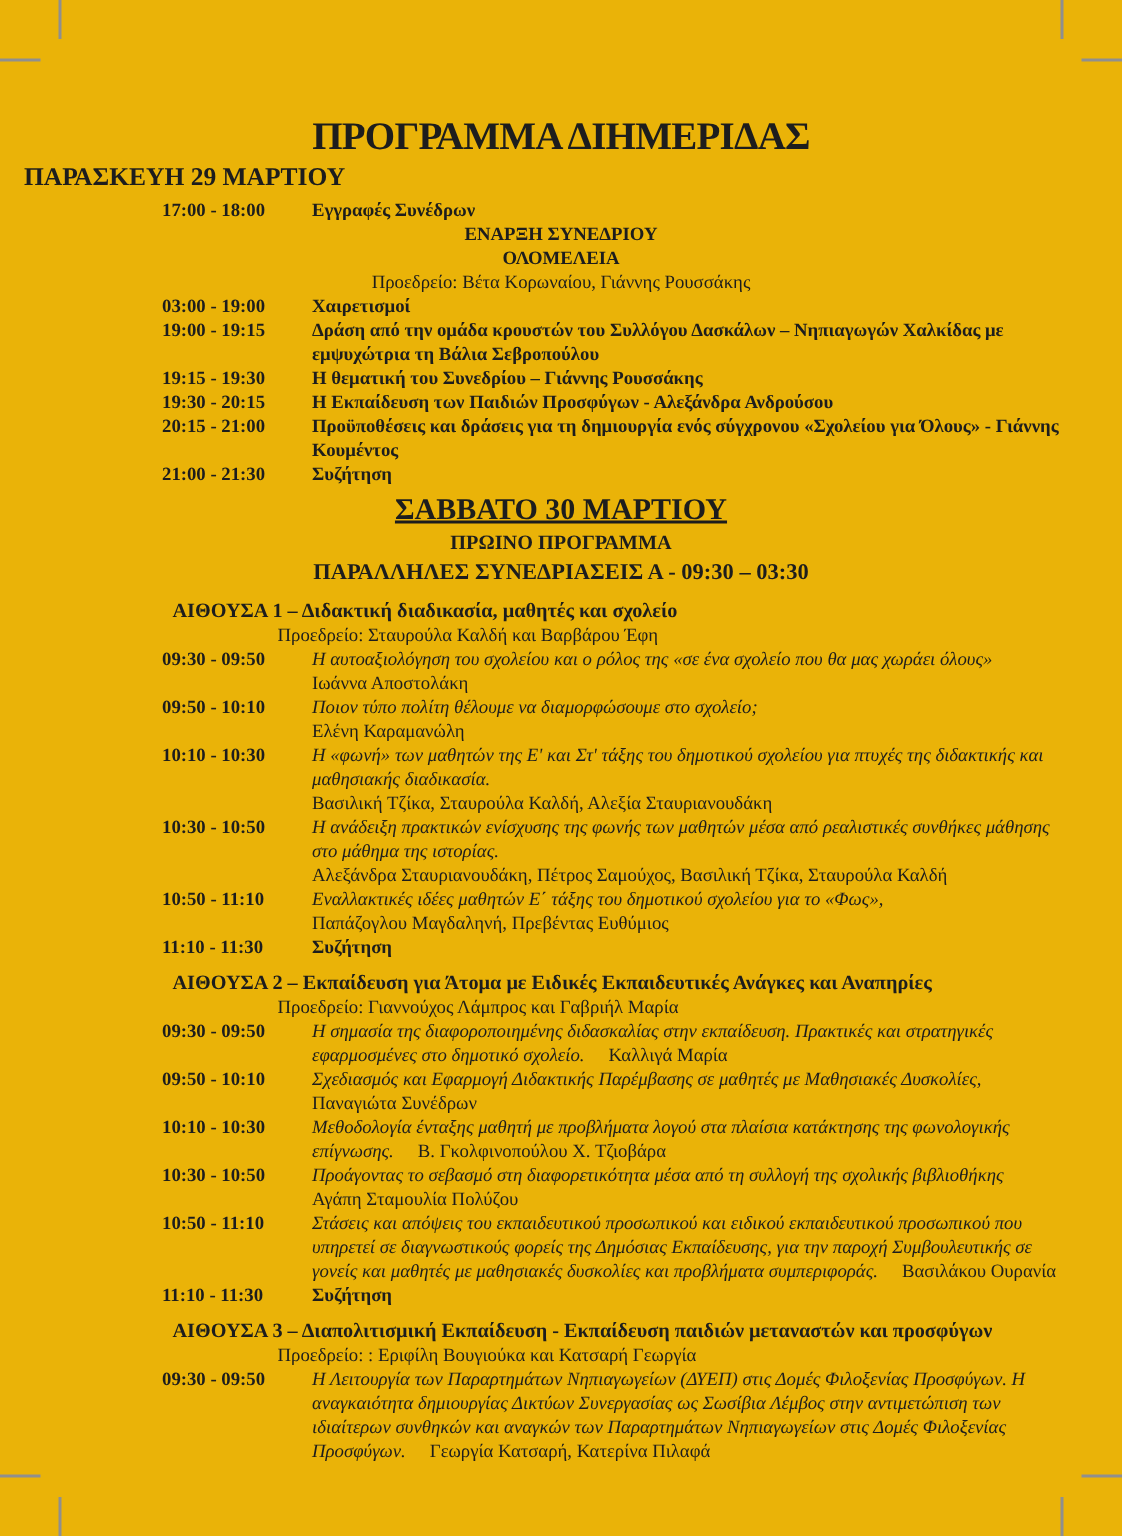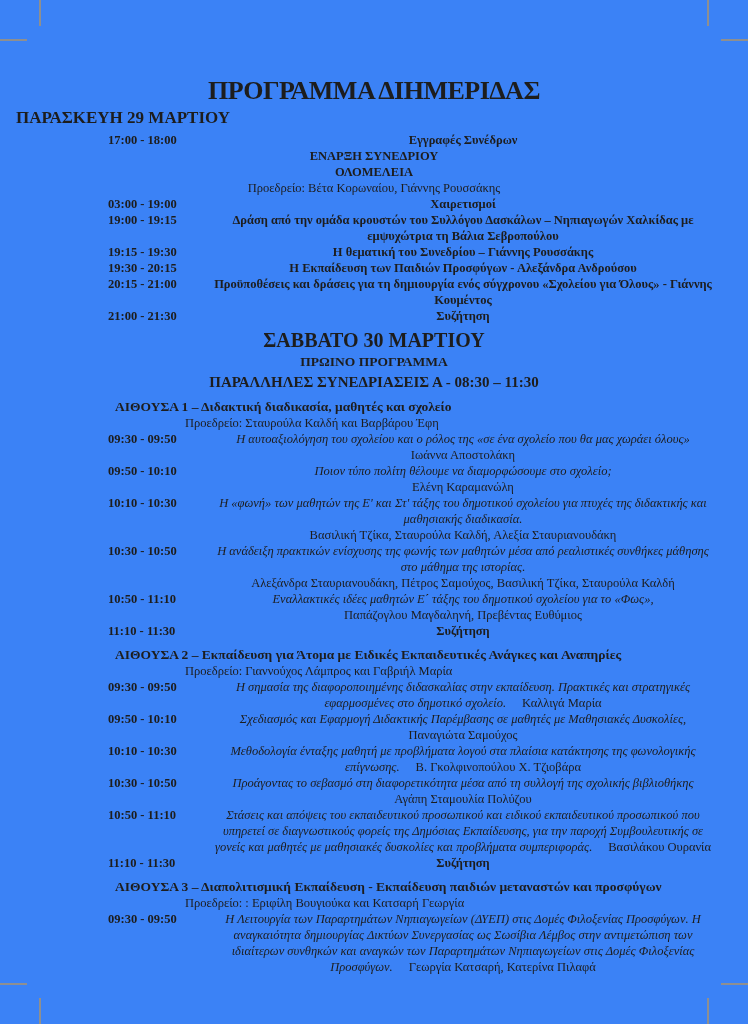--- a/index.html
+++ b/index.html
@@ -1,19 +1,19 @@
 <!DOCTYPE html>
 <html lang="el"><head>
 <meta charset="utf-8">
 <style>
   html,body { margin:0; padding:0; background:#ffffff; }
   .page {
     position:relative;
     width:748px; height:1024px;
-    background:#3b82f6;
+    background:#eab308;
     color:#1d1d1d;
     font-family:"Liberation Serif", serif;
     font-size:12.5px;
     line-height:16px;
     overflow:hidden;
   }
   .crop { position:absolute; background:#8f8f8f; }
   .crop.v { width:2px; height:26px; }
   .crop.h { width:27px; height:2px; }
   .c-tl-v { left:39px; top:0; }
@@ -23,27 +23,27 @@
   .c-bl-h { left:0; top:983px; }
   .c-bl-v { left:39px; top:998px; }
   .c-br-h { left:721px; top:983px; }
   .c-br-v { left:707px; top:998px; }
 
   .main-title {
     margin:76px 0 0 0; text-align:center;
     font-size:26px; line-height:30px; font-weight:700; letter-spacing:-0.5px;
   }
   .h-day1 { text-align:left; font-size:17px; line-height:20px; font-weight:700; margin:2px 0 4px 16px; }
-  .h-sat  { text-align:center; font-size:20px; line-height:23px; font-weight:700; margin:5px 0 0 0; }
+  .h-sat  { text-align:center; font-size:20px; line-height:23px; font-weight:700; margin:5px 0 0 0;text-decoration:underline; }
   .h-morning  { text-align:center; font-size:13.5px; line-height:16px; font-weight:700; margin:2px 0 0 0; }
   .h-parallel { text-align:center; font-size:15px; line-height:18px; font-weight:700; margin:3px 0 5px 0; }
 
   .row { display:flex; align-items:flex-start;padding-left:18px; }
   .time { width:100px; margin-left:90px; flex:none; font-weight:700; }
-  .body { width:510px;text-align:center; }
+  .body { width:510px; }
   .bold { font-weight:700; }
   .it { font-style:italic; }
   .reg { font-style:normal; }
   .names-inline { margin-left:16px; font-style:normal; }
 
   .center-block { text-align:center; }
 
   .room { margin-top:7px; }
   .room-header { font-weight:700; font-size:13.5px; line-height:17px; margin-left:115px; }
   .room-chairs { margin-left:185px; }
@@ -96,21 +96,21 @@
     <div class="time">20:15 - 21:00</div>
     <div class="body"><span class="bold">Προϋποθέσεις και δράσεις για τη δημιουργία ενός σύγχρονου «Σχολείου για Όλους» - Γιάννης Κουμέντος</span></div>
   </div>
   <div class="row">
     <div class="time">21:00 - 21:30</div>
     <div class="body"><span class="bold">Συζήτηση</span></div>
   </div>
 
   <div class="h-sat">ΣΑΒΒΑΤΟ 30 ΜΑΡΤΙΟΥ</div>
   <div class="h-morning">ΠΡΩΙΝΟ ΠΡΟΓΡΑΜΜΑ</div>
-  <div class="h-parallel">ΠΑΡΑΛΛΗΛΕΣ ΣΥΝΕΔΡΙΑΣΕΙΣ Α - 08:30 – 11:30</div>
+  <div class="h-parallel">ΠΑΡΑΛΛΗΛΕΣ ΣΥΝΕΔΡΙΑΣΕΙΣ Α - 09:30 – 03:30</div>
 
   <div class="room">
     <div class="room-header">ΑΙΘΟΥΣΑ 1 – Διδακτική διαδικασία, μαθητές και σχολείο</div>
     <div class="room-chairs">Προεδρείο: Σταυρούλα Καλδή και  Βαρβάρου Έφη</div>
 
     <div class="row">
       <div class="time">09:30 - 09:50</div>
       <div class="body">
         <span class="it">Η αυτοαξιολόγηση του σχολείου και ο ρόλος της «σε ένα σχολείο που θα μας χωράει όλους»</span>
         <div class="reg">Ιωάννα Αποστολάκη</div>
@@ -157,21 +157,21 @@
     <div class="row">
       <div class="time">09:30 - 09:50</div>
       <div class="body">
         <span class="it">Η σημασία της διαφοροποιημένης διδασκαλίας στην εκπαίδευση. Πρακτικές και στρατηγικές εφαρμοσμένες στο δημοτικό σχολείο.</span><span class="names-inline">Καλλιγά Μαρία</span>
       </div>
     </div>
     <div class="row">
       <div class="time">09:50 - 10:10</div>
       <div class="body">
         <span class="it">Σχεδιασμός και Εφαρμογή Διδακτικής Παρέμβασης σε μαθητές με Μαθησιακές Δυσκολίες,</span>
-        <div class="reg">Παναγιώτα Σαμούχος</div>
+        <div class="reg">Παναγιώτα Συνέδρων</div>
       </div>
     </div>
     <div class="row">
       <div class="time">10:10 - 10:30</div>
       <div class="body">
         <span class="it">Μεθοδολογία ένταξης μαθητή με προβλήματα λογού στα πλαίσια κατάκτησης της φωνολογικής επίγνωσης.</span><span class="names-inline">Β. Γκολφινοπούλου Χ. Τζιοβάρα</span>
       </div>
     </div>
     <div class="row">
       <div class="time">10:30 - 10:50</div>

